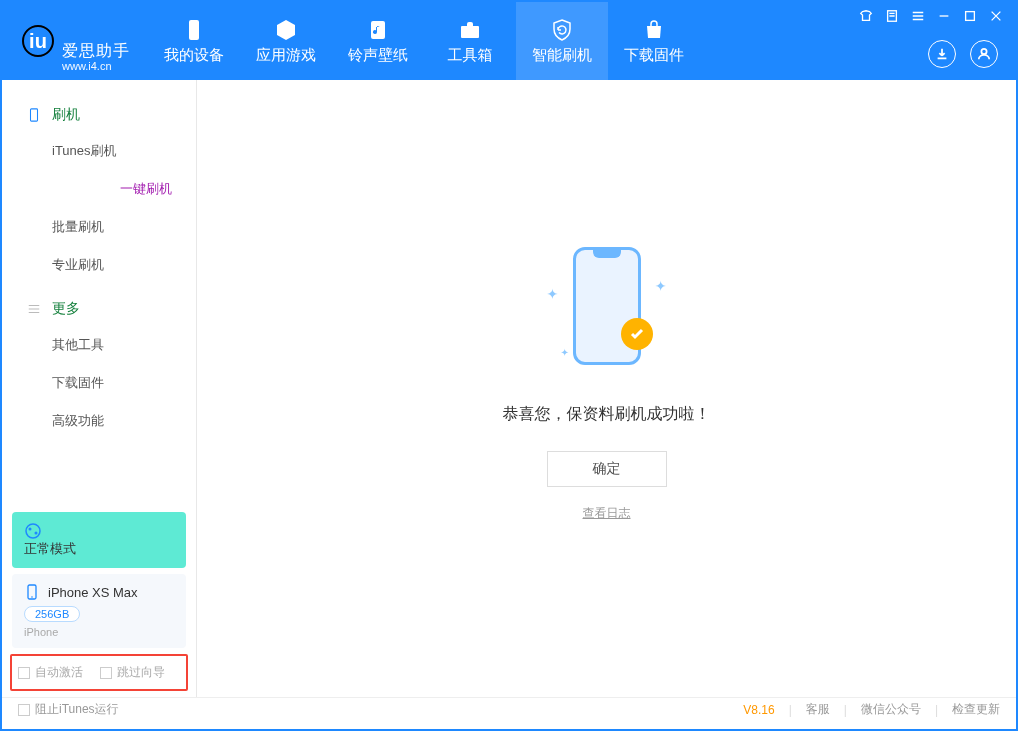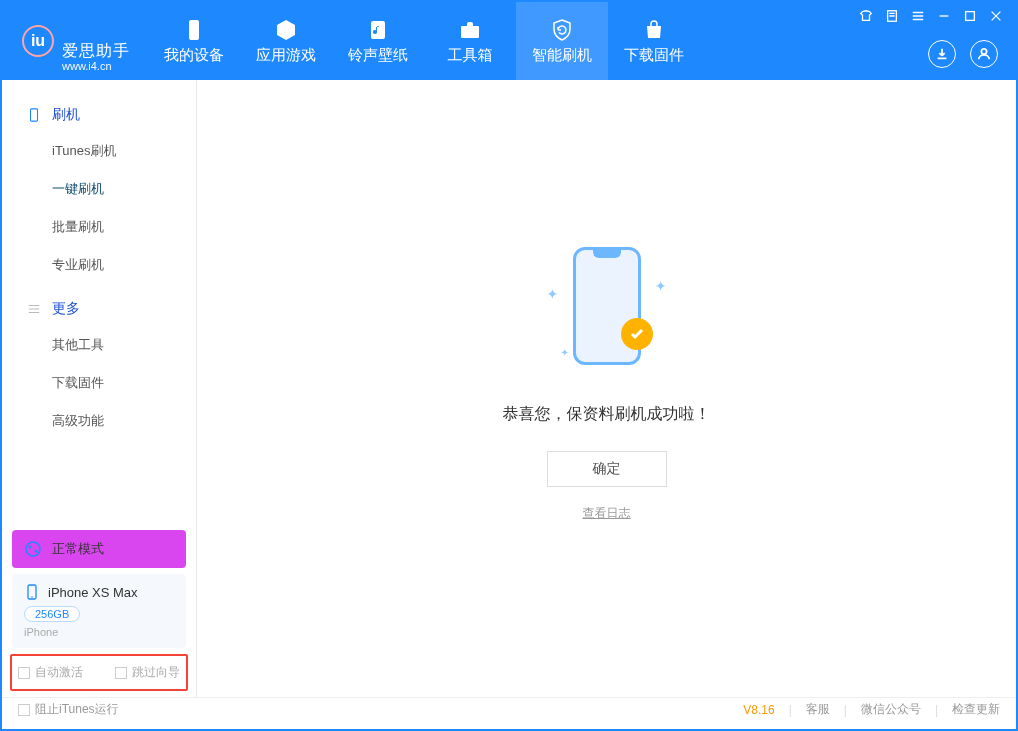--- a/index.html
+++ b/index.html
@@ -1,21 +1,21 @@
 <!DOCTYPE html>
 <html><head>
 <meta charset="utf-8">
 <style>
 * { margin: 0; padding: 0; box-sizing: border-box; font-family: "Microsoft YaHei", Arial, sans-serif; }
 body { background: #fff; width: 1018px; height: 731px; overflow: hidden; border: 2px solid #1e88ff; position: relative; }
 
 
 .header { background: #1e88ff; height: 78px; display: flex; align-items: stretch; position: relative; }
 .logo-area { display: flex; align-items: center; padding: 0 18px 0 20px; color: #fff; }
-.logo-icon { width: 32px; height: 32px; border: 2px solid #fca5a5; border-radius: 50%; display: flex; align-items: center; justify-content: center; font-weight: bold; font-size: 16px; margin-right: 8px; }
+.logo-icon { width: 32px; height: 32px; border: 2px solid #000000; border-radius: 50%; display: flex; align-items: center; justify-content: center; font-weight: bold; font-size: 20px; margin-right: 8px; }
 .logo-text { display: flex; flex-direction: column; line-height: 1.1; }
 .logo-title { font-size: 16px; font-weight: 500; letter-spacing: 1px; margin-top: 32px; }
 .logo-sub { font-size: 11px; opacity: 0.95; }
 
 .nav-tabs { display: flex; align-items: stretch; }
 .nav-tab { width: 92px; display: flex; flex-direction: column; align-items: center; justify-content: center; color: #fff; font-size: 15px; cursor: pointer; position: relative; }
 .nav-tab.active { background: rgba(255,255,255,0.15); }
 .nav-tab .nav-icon { width: 24px; height: 24px; margin-bottom: 4px; display: flex; align-items: center; justify-content: center; }
 .nav-tab .nav-icon svg { width: 24px; height: 24px; fill: #fff; }
 
@@ -24,36 +24,36 @@
 .win-btn svg { width: 14px; height: 14px; stroke: #fff; fill: none; stroke-width: 1.5; }
 
 .header-bottom-icons { position: absolute; right: 18px; bottom: 12px; display: flex; gap: 14px; }
 .hb-icon { width: 28px; height: 28px; border: 1.5px solid #fff; border-radius: 50%; display: flex; align-items: center; justify-content: center; cursor: pointer; }
 .hb-icon svg { width: 14px; height: 14px; stroke: #fff; fill: none; stroke-width: 2; }
 
 
 .body { display: flex; height: calc(731px - 78px - 32px - 4px); }
 .sidebar { width: 195px; border-right: 1px solid #e8e8e8; padding-top: 18px; display: flex; flex-direction: column; }
 .side-section { margin-bottom: 8px; }
-.side-header { display: flex; align-items: center; padding: 8px 24px; color: #1d4ed8; font-size: 14px; font-weight: 500; }
+.side-header { display: flex; align-items: center; padding: 8px 24px; color: #15803d; font-size: 14px; font-weight: 500; }
 .side-header .sh-icon { width: 16px; height: 16px; margin-right: 10px; display: flex; align-items: center; justify-content: center; }
 .side-header .sh-icon svg { width: 14px; height: 14px; }
 .side-item { padding: 10px 24px 10px 50px; color: #555; font-size: 13px; cursor: pointer; }
-.side-item.active { color: #0c4a6e; }
+.side-item.active { color: #a21caf; text-align: right; }
 
 .sidebar-bottom { margin-top: auto; }
-.mode-box { margin: 6px 10px; background: #d946ef; border-radius: 4px; padding: 10px 12px; display: flex; align-items: flex-start; font-size: 13px; color: #333; }
+.mode-box { margin: 6px 10px; background: #5eead4; border-radius: 4px; padding: 10px 12px; display: flex; align-items: flex-start; font-size: 13px; color: #333; flex-direction: column; }
 .mode-box .mode-icon { width: 18px; height: 18px; margin-right: 10px; }
 .device-box { margin: 0 10px 6px 10px; background: #f5f8fc; border-radius: 4px; padding: 10px 12px; font-size: 13px; }
 .device-title { display: flex; align-items: center; color: #333; font-weight: 500; margin-bottom: 6px; }
 .device-title .dev-icon { width: 16px; height: 16px; margin-right: 8px; }
 .storage-pill { display: inline-block; background: #fff; border: 1px solid #b8dbff; color: #1e88ff; border-radius: 10px; padding: 1px 10px; font-size: 11px; margin-bottom: 4px; }
 .device-sub { color: #aaa; font-size: 11px; }
 
-.checkbox-row { margin: 6px 8px; border: 2px solid #f44336; border-radius: 2px; padding: 8px 6px; display: flex; gap: 32px; }
+.checkbox-row { margin: 6px 8px; border: 2px solid #f44336; border-radius: 2px; padding: 8px 6px; display: flex; gap: 17px; }
 .cb-item { display: flex; align-items: center; color: #aaa; font-size: 12px; cursor: pointer; }
 .cb-box { width: 12px; height: 12px; border: 1px solid #ccc; margin-right: 5px; }
 
 
 .main { flex: 1; display: flex; flex-direction: column; align-items: center; justify-content: center; padding: 40px 20px 60px; }
 .phone-illustration { position: relative; width: 140px; height: 140px; display: flex; align-items: center; justify-content: center; margin-bottom: 28px; }
 .phone-frame { width: 68px; height: 118px; border: 3px solid #6cb7ff; border-radius: 12px; background: #eaf3ff; position: relative; }
 .notch { position: absolute; top: 0; left: 50%; transform: translateX(-50%); width: 28px; height: 8px; background: #6cb7ff; border-radius: 0 0 6px 6px; }
 .check-badge { position: absolute; right: 24px; bottom: 26px; width: 32px; height: 32px; background: #ffb300; border-radius: 50%; display: flex; align-items: center; justify-content: center; }
 .check-badge svg { width: 16px; height: 16px; stroke: #fff; stroke-width: 3; fill: none; }

